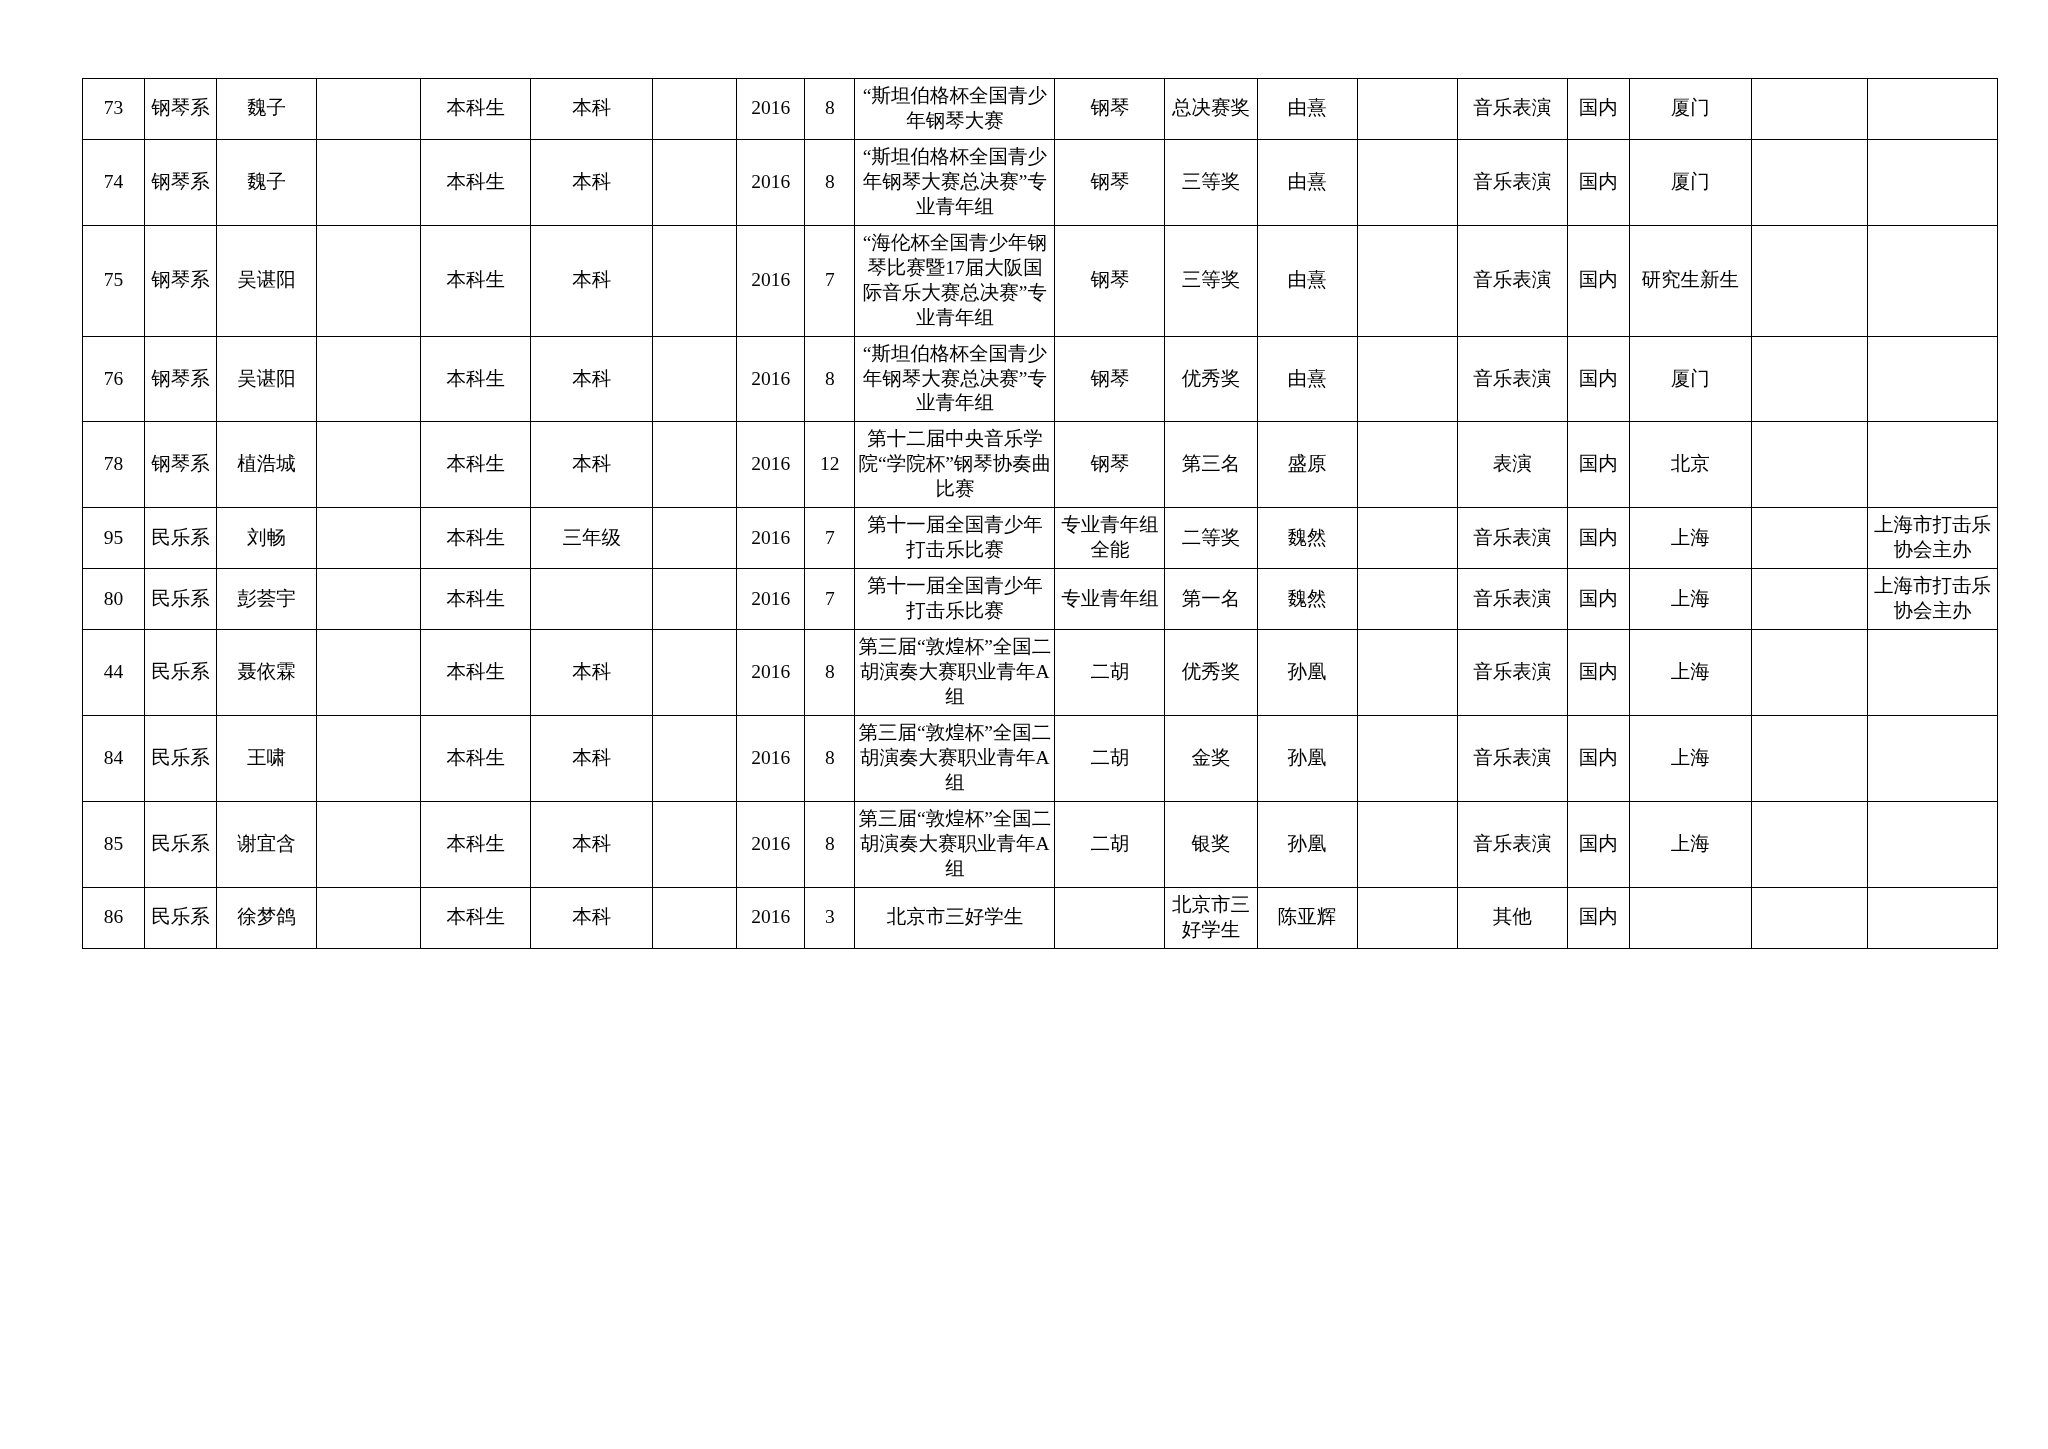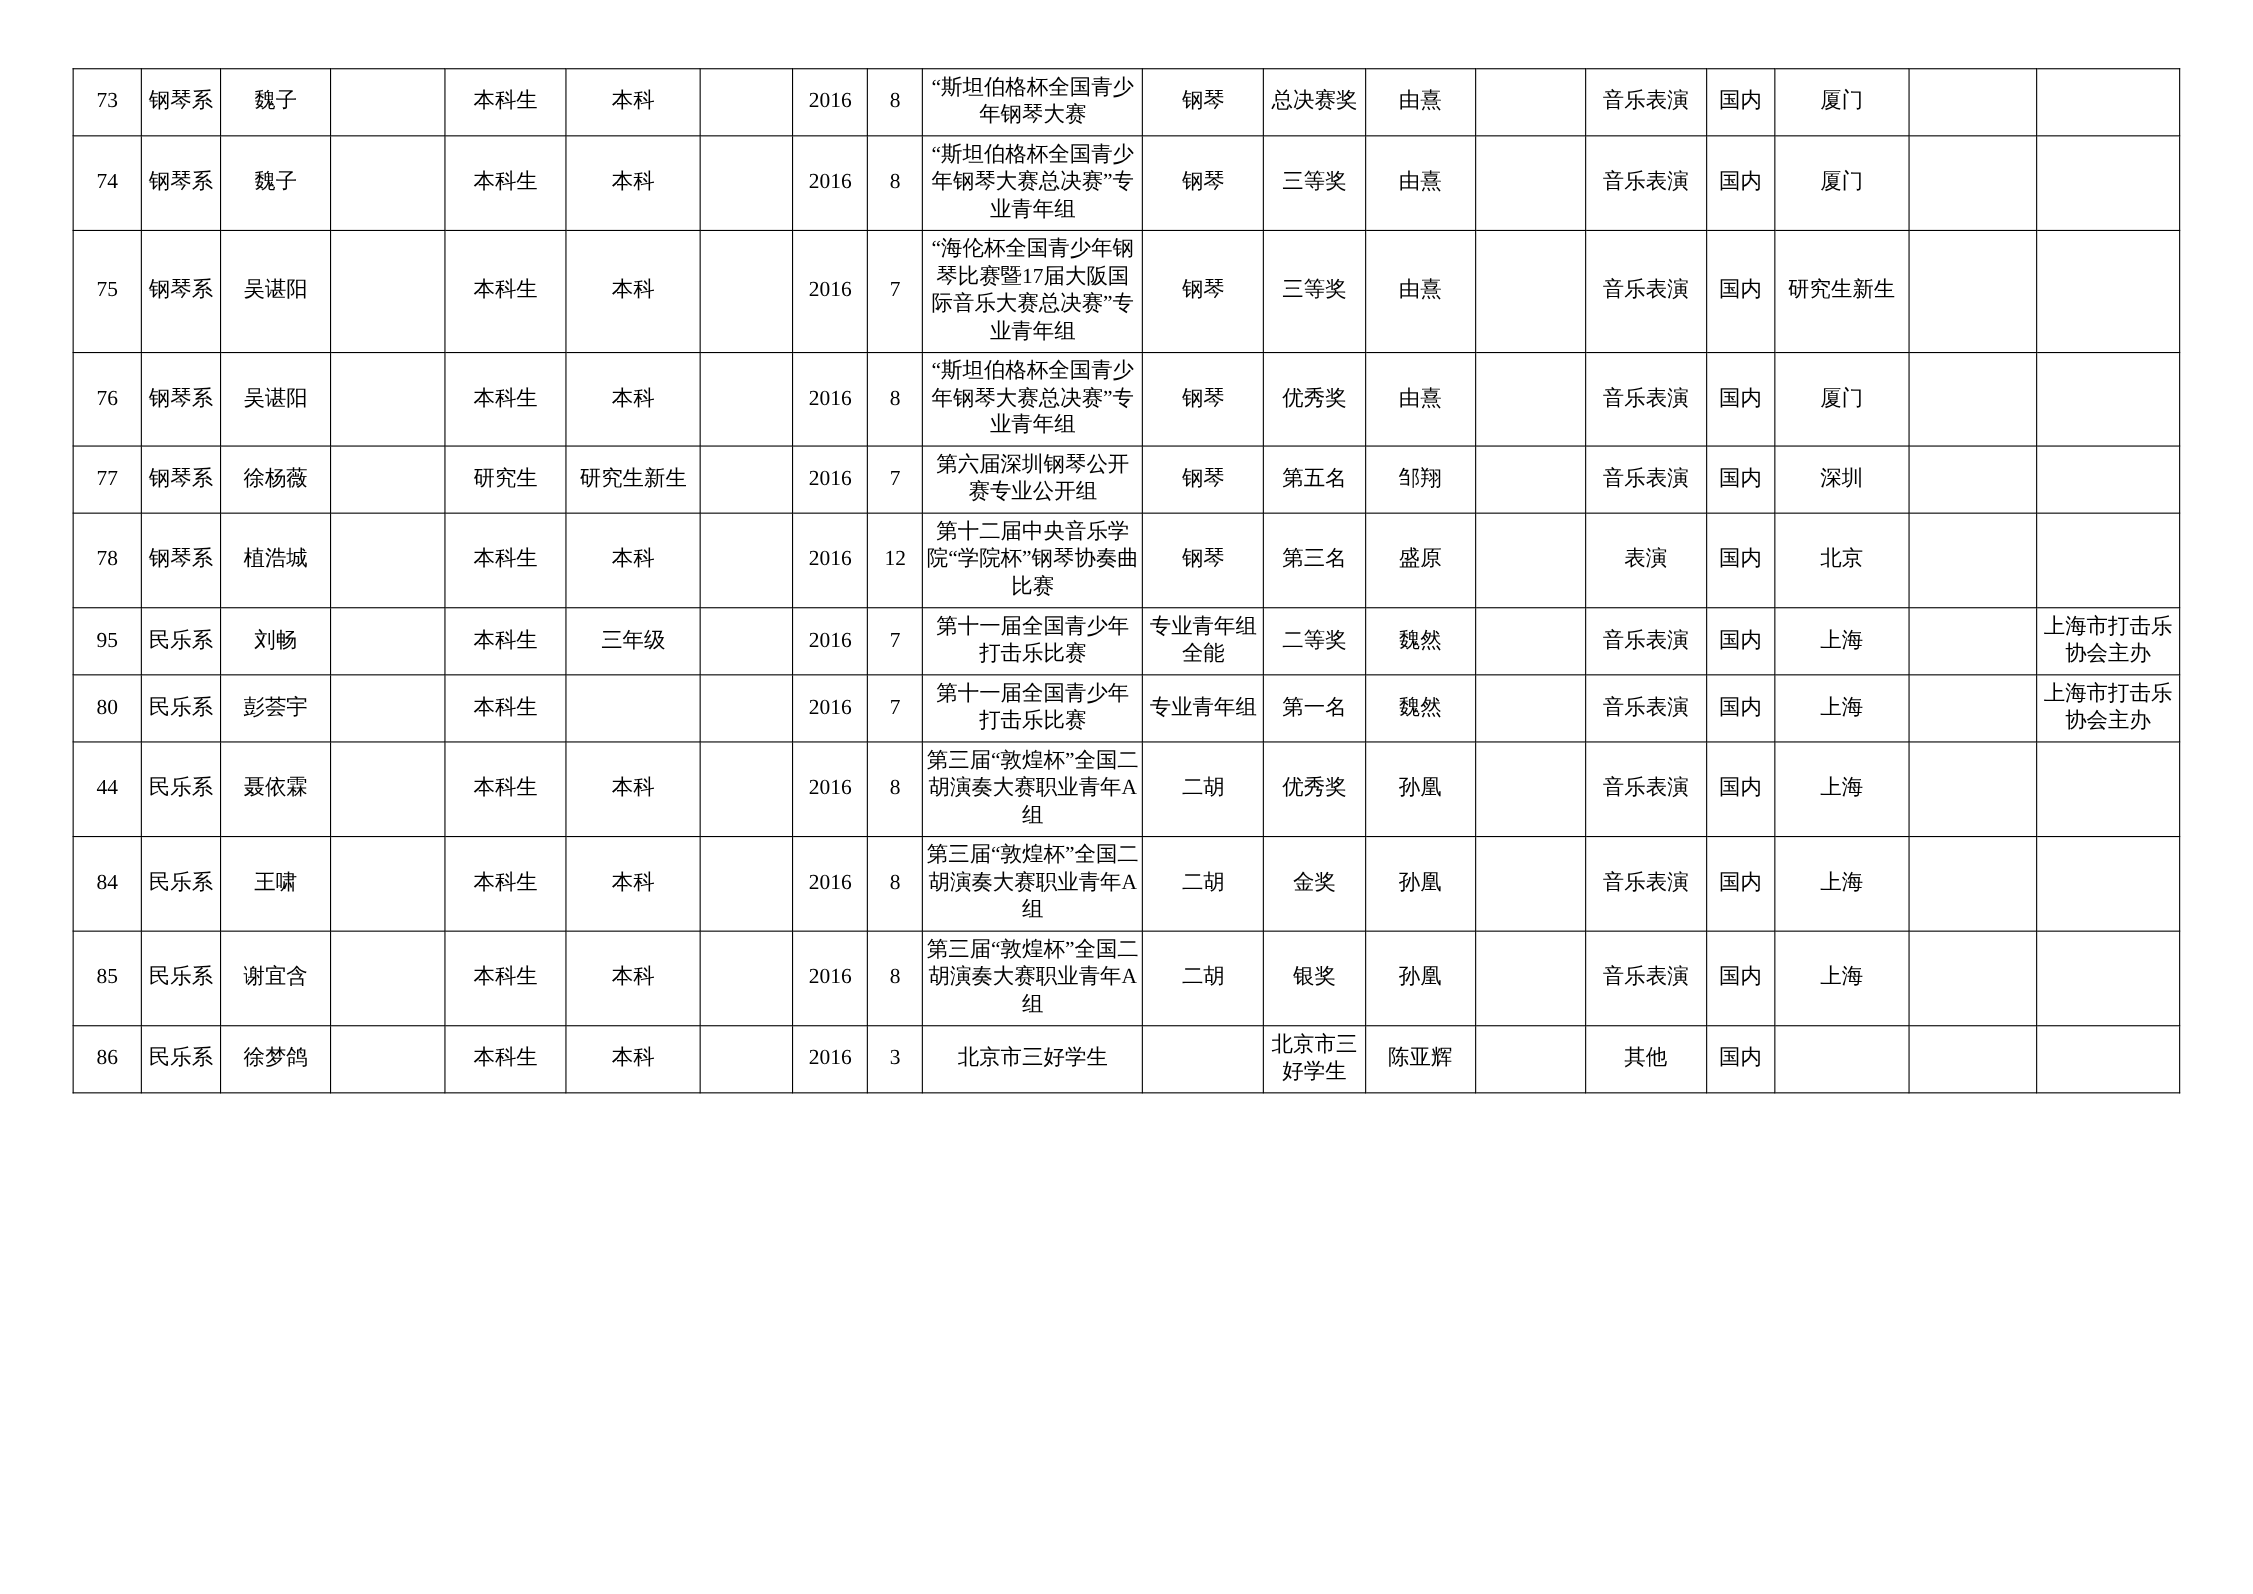--- a/index.html
+++ b/index.html
@@ -18,21 +18,21 @@
     position: relative;
     width: 2048px;
     height: 1449px;
     box-sizing: border-box;
     padding: 62px 66px 0 66px;
   }
   table.award-table {
     border-collapse: collapse;
     table-layout: fixed;
     width: 1916px;
-    margin: 0;
+    margin: 16px;
   }
   table.award-table td {
     border: 1.4px solid #000000;
     text-align: center;
     vertical-align: middle;
     font-size: 19.5px;
     line-height: 1.28;
     padding: 5px 3px;
     word-break: break-all;
     font-family: "Liberation Serif", "DejaVu Serif", serif;
@@ -171,41 +171,20 @@
         <td>优秀奖</td>
         <td>由熹</td>
         <td class="empty"></td>
         <td>音乐表演</td>
         <td>国内</td>
         <td>厦门</td>
         <td class="empty"></td>
         <td class="note"></td>
       </tr>
 
-      <tr>
-        <td class="idx">77</td>
-        <td>钢琴系</td>
-        <td>徐杨薇</td>
-        <td class="empty"></td>
-        <td>研究生</td>
-        <td>研究生新生</td>
-        <td class="empty"></td>
-        <td>2016</td>
-        <td>7</td>
-        <td class="event">第六届深圳钢琴公开赛专业公开组</td>
-        <td>钢琴</td>
-        <td>第五名</td>
-        <td>邹翔</td>
-        <td class="empty"></td>
-        <td>音乐表演</td>
-        <td>国内</td>
-        <td>深圳</td>
-        <td class="empty"></td>
-        <td class="note"></td>
-      </tr>
 
       <tr>
         <td class="idx">78</td>
         <td>钢琴系</td>
         <td>植浩城</td>
         <td class="empty"></td>
         <td>本科生</td>
         <td>本科</td>
         <td class="empty"></td>
         <td>2016</td>

